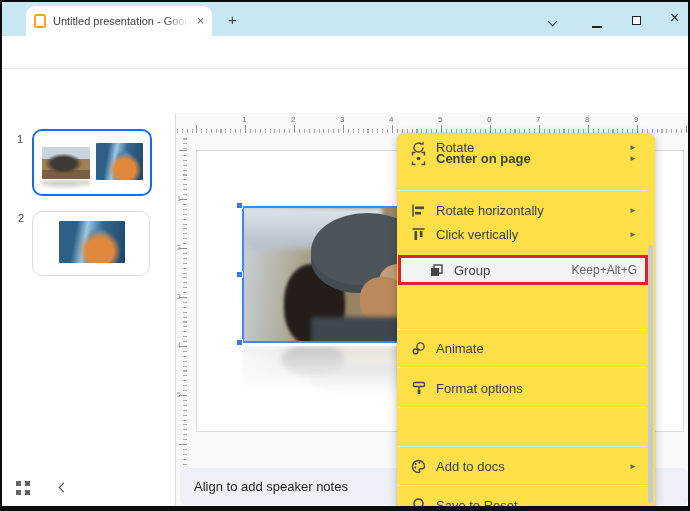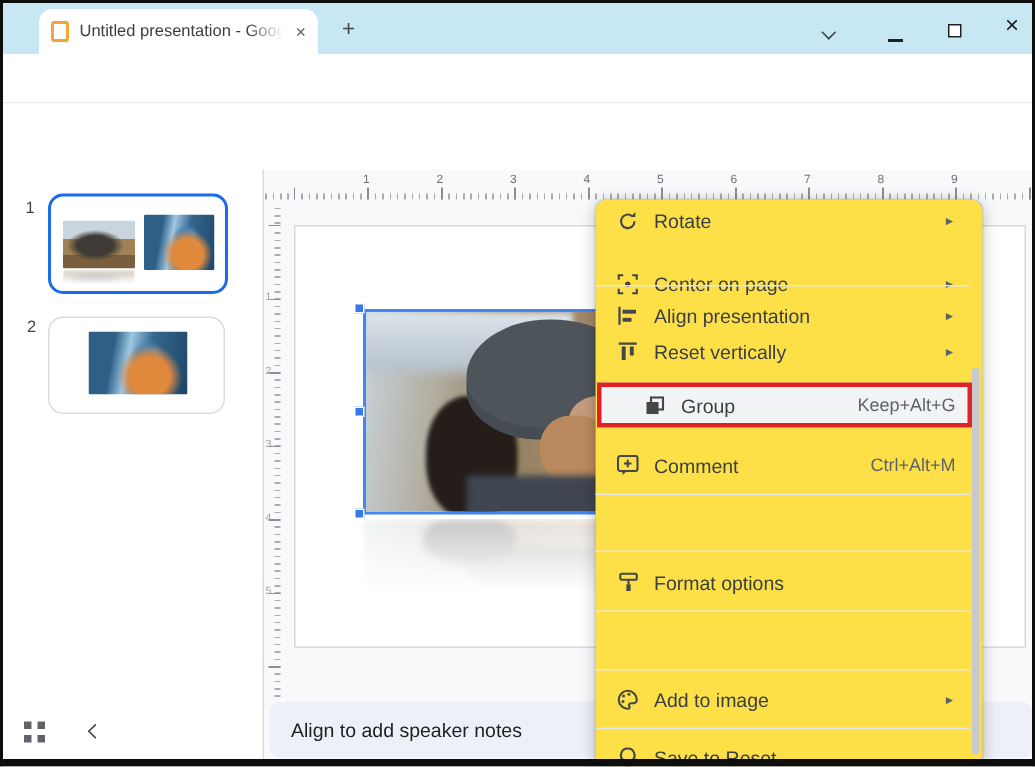--- a/index.html
+++ b/index.html
@@ -403,83 +403,81 @@
       <span class="mico">
         <svg width="15" height="15" viewBox="0 0 15 15">
             <path d="M12 7.5a4.5 4.5 0 1 1-1.6-3.4" fill="none" stroke="#454746" stroke-width="1.4"></path>
             <path d="M12.6 1.4v3.3H9.3z" fill="#454746"></path>
           </svg>
       </span>
       <span class="mlabel">Rotate</span>
       <span class="marrow">►</span>
     </div>
 
-    <div class="mi" style="top:44px;">
+    <div class="mi" style="top:13px;font-weight:bold;">
       <span class="mico">
         <svg width="15" height="15" viewBox="0 0 15 15">
             <path d="M1.5 4.5v-3h3M10.5 1.5h3v3M13.5 10.5v3h-3M4.5 13.5h-3v-3" fill="none" stroke="#454746" stroke-width="1.4"></path>
             <circle cx="7.5" cy="7.5" r="1.8" fill="#454746"></circle>
           </svg>
       </span>
       <span class="mlabel">Center on page</span>
       <span class="marrow">►</span>
     </div>
 
     <div class="mdiv" style="top:57px;"></div>
 
     <div class="mi" style="top:65px;">
       <span class="mico">
         <svg width="15" height="15" viewBox="0 0 15 15">
             <line x1="2" y1="1.5" x2="2" y2="13.5" stroke="#454746" stroke-width="1.5"></line>
             <rect x="4" y="3.5" width="9" height="2.6" fill="#454746"></rect>
             <rect x="4" y="8.9" width="6" height="2.6" fill="#454746"></rect>
           </svg>
       </span>
-      <span class="mlabel">Align presentation</span>
+      <span class="mlabel">Rotate horizontally</span>
       <span class="marrow">►</span>
     </div>
 
     <div class="mi" style="top:89px;">
       <span class="mico">
         <svg width="15" height="15" viewBox="0 0 15 15">
             <line x1="1.5" y1="2" x2="13.5" y2="2" stroke="#454746" stroke-width="1.5"></line>
             <rect x="3.5" y="4" width="2.6" height="9" fill="#454746"></rect>
             <rect x="8.9" y="4" width="2.6" height="6" fill="#454746"></rect>
           </svg>
       </span>
-      <span class="mlabel">Reset vertically</span>
+      <span class="mlabel">Click vertically</span>
       <span class="marrow">►</span>
     </div>
 
     <div class="mi mi-group" style="top:122px;padding-left:27px;">
       <span class="mico">
         <svg width="15" height="15" viewBox="0 0 15 15">
             <rect x="5" y="2" width="8" height="8" fill="none" stroke="#454746" stroke-width="1.4"></rect>
             <rect x="2" y="5" width="8" height="8" fill="#454746"></rect>
           </svg>
       </span>
       <span class="mlabel">Group</span>
       <span class="mshort">Keep+Alt+G</span>
     </div>
 
-    <div class="mi" style="top:165px;">
-      <span class="mico">
-        <svg width="15" height="14" viewBox="0 0 15 14">
-            <rect x="1" y="1" width="13" height="10" rx="1.5" fill="none" stroke="#454746" stroke-width="1.4"></rect>
-            <path d="M4 11v2.6L7 11" fill="#454746"></path>
-            <line x1="7.5" y1="3.5" x2="7.5" y2="8.5" stroke="#454746" stroke-width="1.4"></line>
-            <line x1="5" y1="6" x2="10" y2="6" stroke="#454746" stroke-width="1.4"></line>
-          </svg>
-      </span>
-      <span class="mlabel">Comment</span>
-      <span class="mshort">Ctrl+Alt+M</span>
-    </div>
 
     <div class="mdiv" style="top:196px;"></div>
 
+    <div class="mi" style="top:203px;">
+      <span class="mico">
+        <svg width="15" height="15" viewBox="0 0 15 15">
+            <circle cx="9.5" cy="5.5" r="3.6" fill="none" stroke="#454746" stroke-width="1.4"></circle>
+            <circle cx="4.6" cy="10.4" r="2.4" fill="none" stroke="#454746" stroke-width="1.4"></circle>
+            <path d="M7 8l1.2 1.2" stroke="#454746" stroke-width="1.2"></path>
+          </svg>
+      </span>
+      <span class="mlabel">Animate</span>
+    </div>
 
     <div class="mdiv" style="top:234px;"></div>
 
     <div class="mi" style="top:243px;">
       <span class="mico">
         <svg width="14" height="15" viewBox="0 0 14 15">
             <rect x="1.5" y="1.5" width="11" height="4" rx="1" fill="none" stroke="#454746" stroke-width="1.4"></rect>
             <path d="M7 5.5v3" stroke="#454746" stroke-width="1.4"></path>
             <rect x="5.6" y="8.5" width="2.8" height="4.5" fill="#454746"></rect>
           </svg>
@@ -494,21 +492,21 @@
 
     <div class="mi" style="top:321px;">
       <span class="mico">
         <svg width="15" height="15" viewBox="0 0 15 15">
             <path d="M7.5 1.5a6 6 0 1 0 0 12c1.2 0 1.6-.8 1-1.7-.6-.9 0-2 1.2-2h1.6a2.2 2.2 0 0 0 2.2-2.3 6 6 0 0 0-6-6z" fill="none" stroke="#454746" stroke-width="1.4"></path>
             <circle cx="4.7" cy="5" r="1" fill="#454746"></circle>
             <circle cx="8.3" cy="3.8" r="1" fill="#454746"></circle>
             <circle cx="4.3" cy="8.6" r="1" fill="#454746"></circle>
           </svg>
       </span>
-      <span class="mlabel">Add to image</span>
+      <span class="mlabel">Add to docs</span>
       <span class="marrow">►</span>
     </div>
 
     <div class="mdiv" style="top:352px;"></div>
 
     <div class="mi" style="top:360px;">
       <span class="mico">
         <svg width="13" height="15" viewBox="0 0 13 15">
             <path d="M6.5 1a4.5 4.5 0 0 1 2.6 8.2c-.5.4-.6.8-.6 1.3H4.5c0-.5-.1-.9-.6-1.3A4.5 4.5 0 0 1 6.5 1z" fill="none" stroke="#454746" stroke-width="1.4"></path>
             <line x1="4.6" y1="12.4" x2="8.4" y2="12.4" stroke="#454746" stroke-width="1.4"></line>

